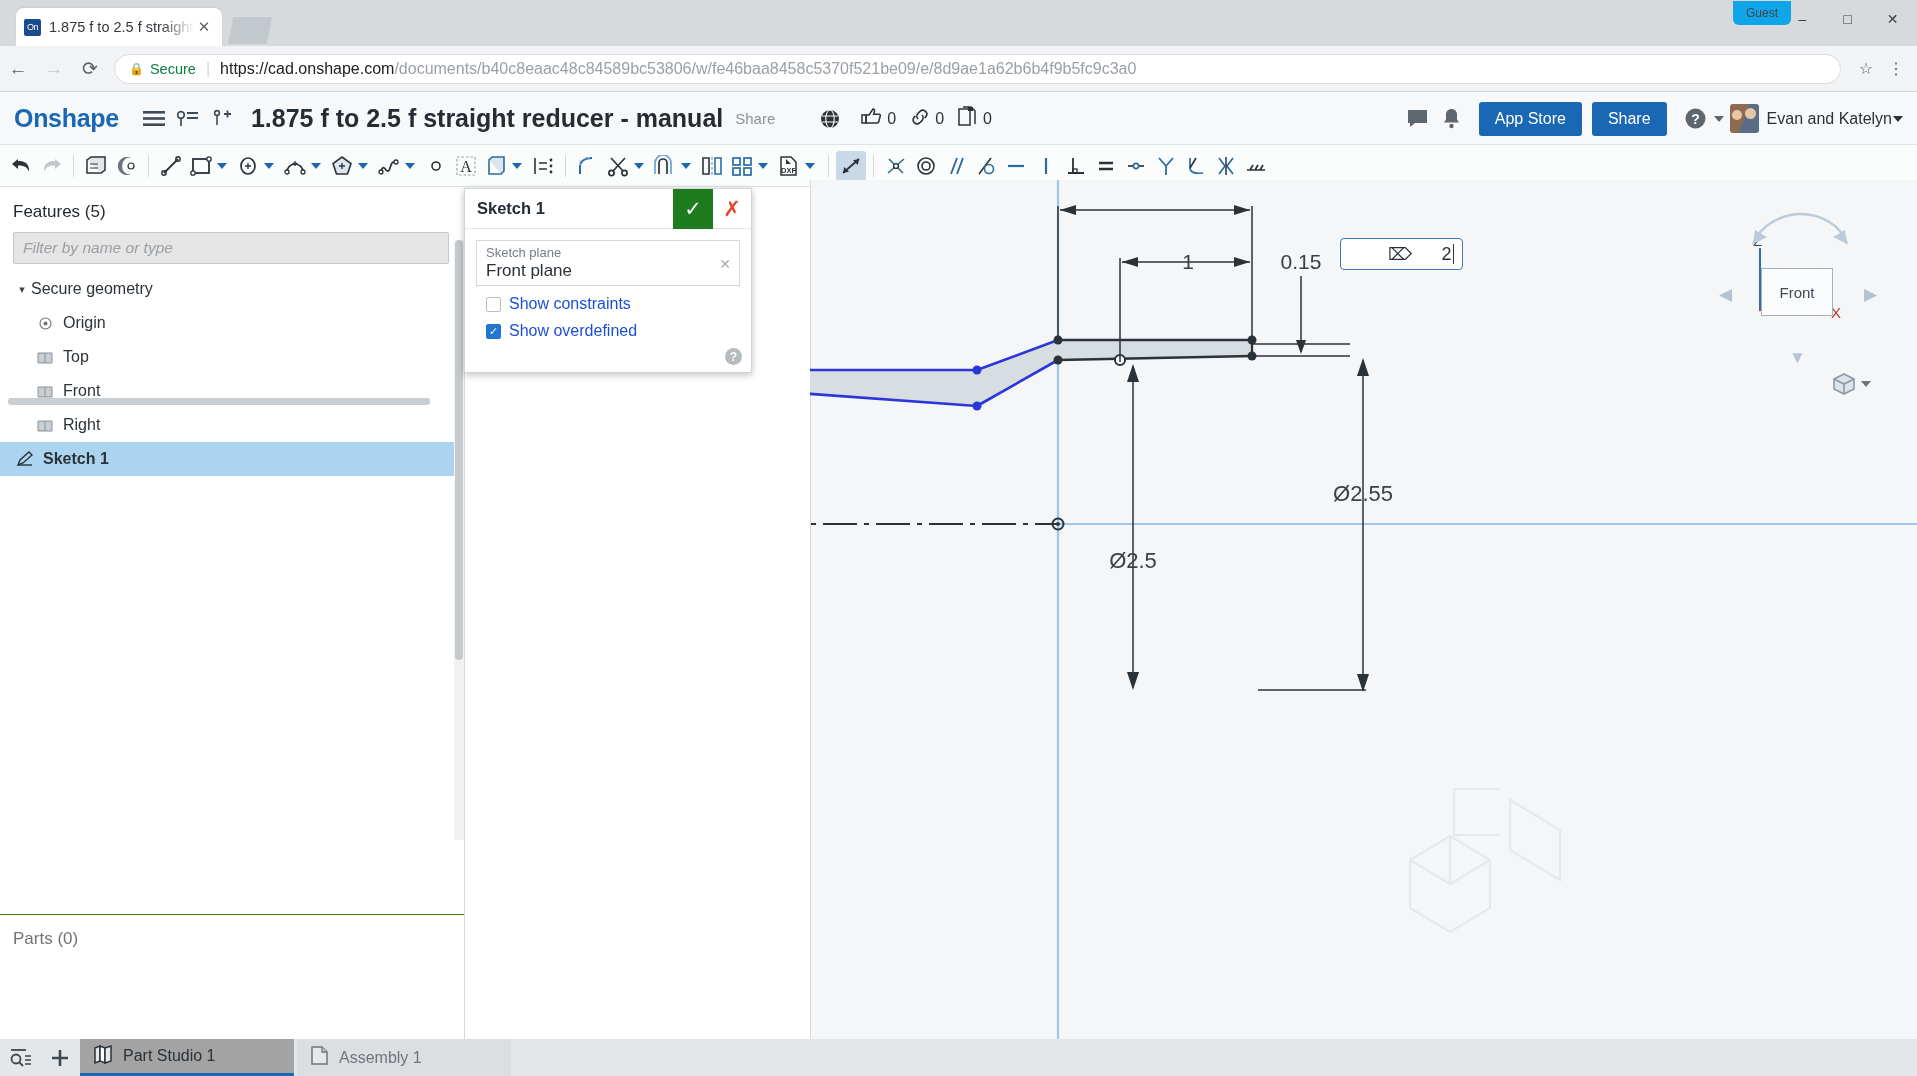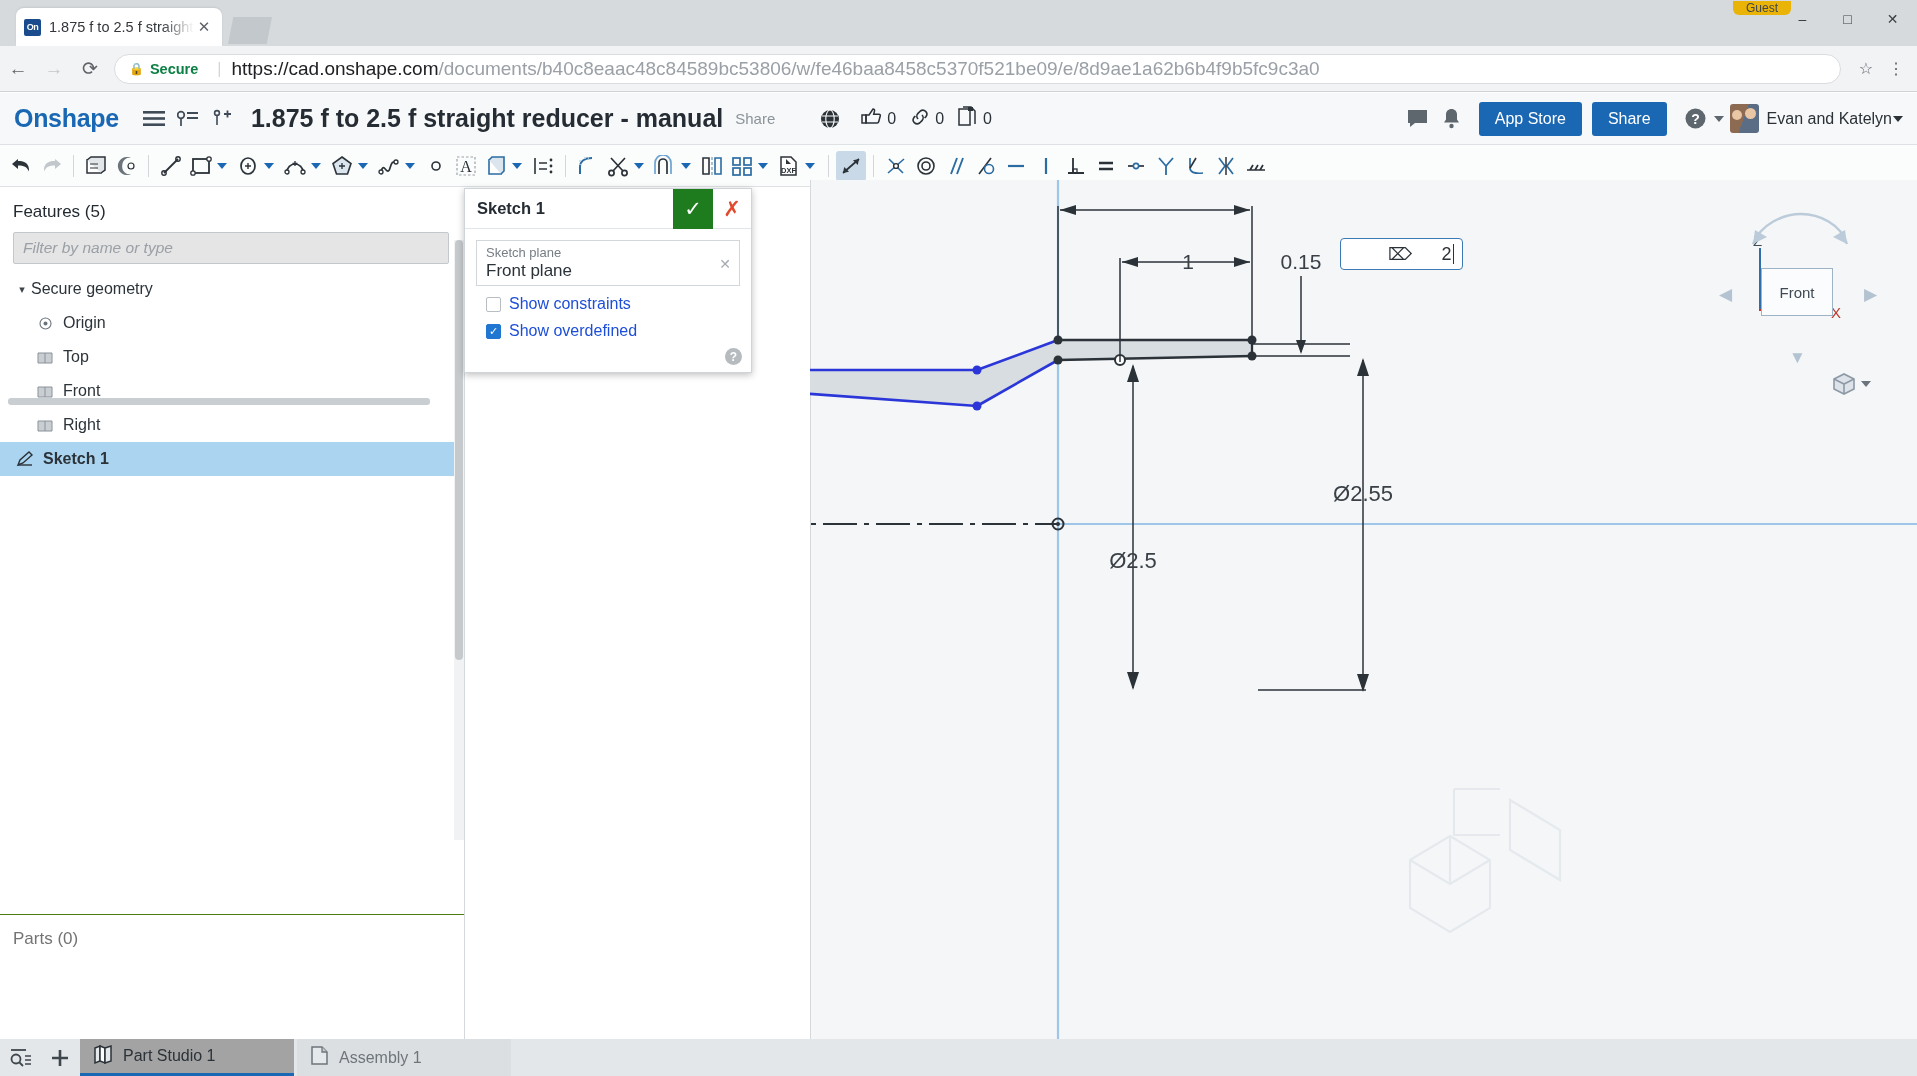--- a/index.html
+++ b/index.html
@@ -16,21 +16,21 @@
     background: #d6dadd;
   }
   .chrome-tab {
     position: absolute; left: 16px; top: 8px; width: 206px; height: 38px;
     background: #fff; border-radius: 8px 8px 0 0;
     display: flex; align-items: center; padding: 0 8px;
     box-shadow: 0 -1px 2px rgba(0,0,0,.08);
   }
   .chrome-tab .favicon {
     width: 17px; height: 17px; background: #1a4b8c; color: #fff;
-    font-size: 9px; font-weight: bold; display: flex;
+    font-size: 9px; font-weight: normal; display: flex;
     align-items: center; justify-content: center; flex: 0 0 auto;
     border-radius: 2px; letter-spacing: -.5px;
   }
   .chrome-tab .tab-title {
     flex: 1 1 auto; font-size: 14.5px; color: #33373b; margin-left: 8px;
     white-space: nowrap; overflow: hidden;
     -webkit-mask-image: linear-gradient(90deg,#000 78%,transparent 100%);
     mask-image: linear-gradient(90deg,#000 78%,transparent 100%);
   }
   .chrome-tab .tab-close {
@@ -40,22 +40,22 @@
   .chrome-newtab {
     position: absolute; left: 228px; top: 17px; width: 44px; height: 27px;
     background: #c3c8cc; clip-path: polygon(12% 0, 100% 0, 88% 100%, 0% 100%);
   }
   .win-ctrl {
     position: absolute; top: 4px; width: 45px; height: 30px;
     display: flex; align-items: center; justify-content: center;
     color: #3c4043; font-size: 14px; cursor: pointer;
   }
   .guest-pill {
-    position: absolute; right: 126px; top: 1px; height: 14px; min-width: 58px;
-    background: #eab308; border-radius: 0 0 6px 6px; color: #40464b;
+    position: absolute; right: 126px; top: 1px; height: 24px; min-width: 58px;
+    background: #0ea5e9; border-radius: 0 0 6px 6px; color: #40464b;
     font-size: 12px; display: flex; align-items: center; justify-content: center;
     padding: 0 10px;
     margin-left: 20px;
   }
 
   .chrome-omnibar {
     position: absolute; left: 0; top: 46px; width: 1917px; height: 46px;
     background: #f1f3f4; display: flex; align-items: center;
     border-bottom: 1px solid #d0d3d6;
   }
@@ -63,23 +63,23 @@
     width: 36px; height: 36px; display: flex; align-items: center;
     justify-content: center; font-size: 19px; color: #5f6368; cursor: pointer;
   }
   .navbtn.disabled { color: #c4c7c9; }
   .urlbox {
     flex: 1 1 auto; height: 30px; background: #fff; border-radius: 15px;
     display: flex; align-items: center; padding: 0 14px;
     margin: 0 10px 0 6px; border: 1px solid #dadce0;
   }
   .lock { color: #0b8043; font-size: 12px; margin-right: 6px; }
-  .secure-txt { color: #0b8043; font-size: 14.5px; margin-right: 19px; font-weight: bold; }
+  .secure-txt { color: #0b8043; font-size: 14.5px; margin-right: 10px; }
   .url-sep { color: #d3d6d9; margin-right: 10px; }
-  .url-txt { font-size: 19px; color: #9aa0a6; white-space: nowrap; overflow: hidden; }
+  .url-txt { font-size: 16px; color: #9aa0a6; white-space: nowrap; overflow: hidden; }
   .url-txt b { color: #202124; font-weight: normal; }
   .om-icon {
     width: 30px; height: 30px; display: flex; align-items: center;
     justify-content: center; color: #5f6368; font-size: 16px; cursor: pointer;
   }
 
   
   .os-header {
     position: absolute; left: 0; top: 93px; width: 1917px; height: 52px;
     background: #f7f8f9; display: flex; align-items: center;

